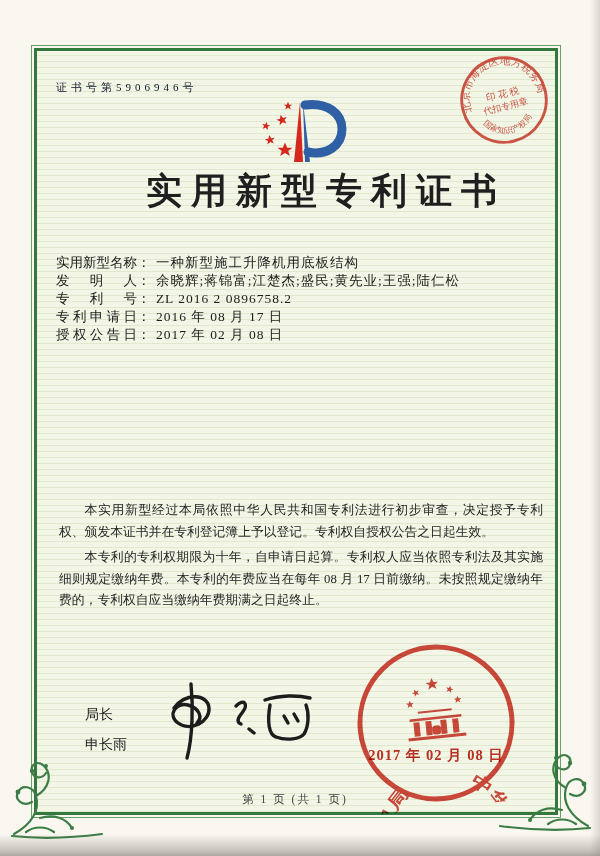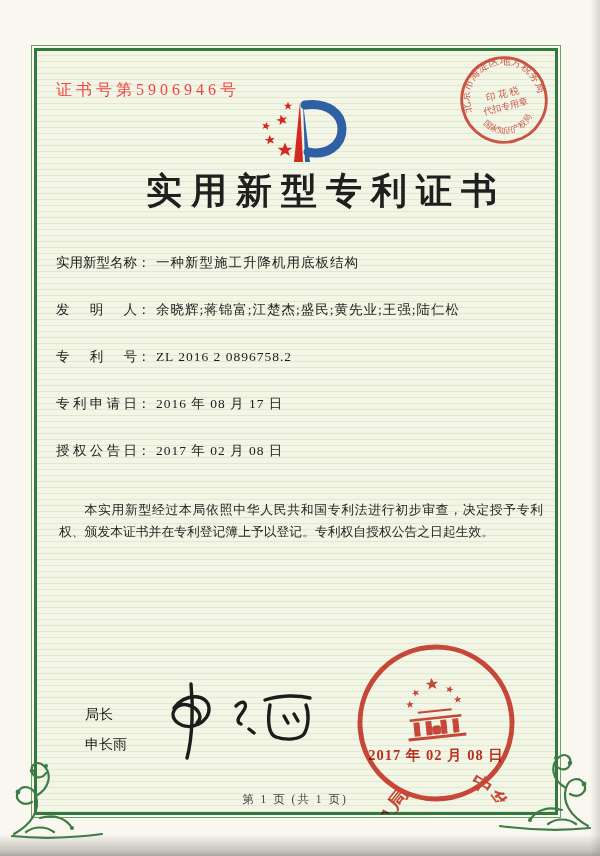--- a/index.html
+++ b/index.html
@@ -20,29 +20,29 @@
   .border-inner{position:absolute;left:2px;top:2px;right:2px;bottom:2px;
     border:3px solid #33783c;
     background:
       repeating-linear-gradient(0deg,rgba(140,180,110,.20) 0 1px,rgba(0,0,0,0) 1px 6px),
       #f3f6e6;}
   
   .flourish{position:absolute;width:100px;height:105px;color:#3c7d46;}
   .flourish.bl{left:6px;top:740px;}
   .flourish.br{left:496px;top:732px;transform:scaleX(-1);}
 
-  .cert-no{position:absolute;left:56px;top:80px;font-size:16px;letter-spacing:4px;color:#ef4444;}
+  .cert-no{position:absolute;left:56px;top:80px;font-size:11px;letter-spacing:4px;color:#0f172a;}
 
   .logo{position:absolute;left:242px;top:92px;}
 
   .title{position:absolute;left:0;top:167px;width:600px;text-align:center;
     font-size:36px;font-weight:bold;letter-spacing:9px;color:#1f1f1f;margin-left:26px;}
 
   .fields{position:absolute;left:56px;top:254px;width:480px;font-size:13.5px;color:#1d1d1d;}
-  .frow{margin-bottom:29px;white-space:nowrap;}
+  .frow{white-space:nowrap;}
   .flabel{display:inline-block;width:6em;text-align:justify;text-align-last:justify;vertical-align:bottom;}
   .fcolon{display:inline-block;margin-right:2px;}
   .fvalue{letter-spacing:1px;}
 
   .paras{position:absolute;left:55px;top:496px;width:492px;font-size:12.8px;line-height:21.5px;
     text-align:justify;color:#262626;}
   .paras p{margin:4px;text-indent:2em;}
 
   .director{position:absolute;left:85px;top:700px;font-size:14px;line-height:30px;
     font-family:Liberation Mono, monospace;color:#222;}
@@ -134,20 +134,21 @@
       <span class="fvalue">2016 年 08 月 17 日</span>
     </div>
     <div class="frow">
       <span class="flabel">授权公告日</span><span class="fcolon">：</span>
       <span class="fvalue">2017 年 02 月 08 日</span>
     </div>
   </div>
 
   <div class="paras">
     <p>本实用新型经过本局依照中华人民共和国专利法进行初步审查，决定授予专利权、颁发本证书并在专利登记簿上予以登记。专利权自授权公告之日起生效。</p>
+    <p>本专利的专利权期限为十年，自申请日起算。专利权人应当依照专利法及其实施细则规定缴纳年费。本专利的年费应当在每年 08 月 17 日前缴纳。未按照规定缴纳年费的，专利权自应当缴纳年费期满之日起终止。</p>
   </div>
 
   <div class="director">
     <div>局长</div>
     <div>申长雨</div>
   </div>
 
   <svg class="signature" width="170" height="85" viewBox="0 0 170 85">
     <g fill="none" stroke="#1c1c1c" stroke-width="3.4" stroke-linecap="round">
       <path d="M22,30 C34,14 56,16 57,30 C58,44 38,54 26,45 C15,37 24,24 36,27 C47,30 51,39 45,45"></path>

